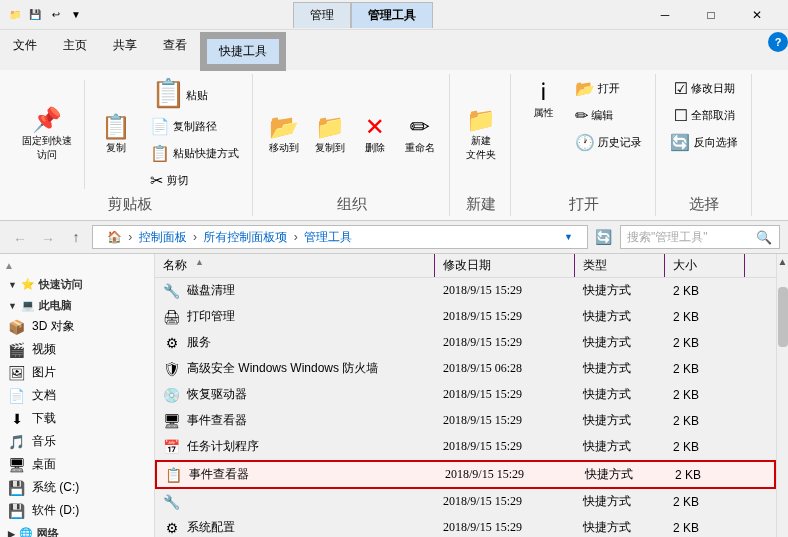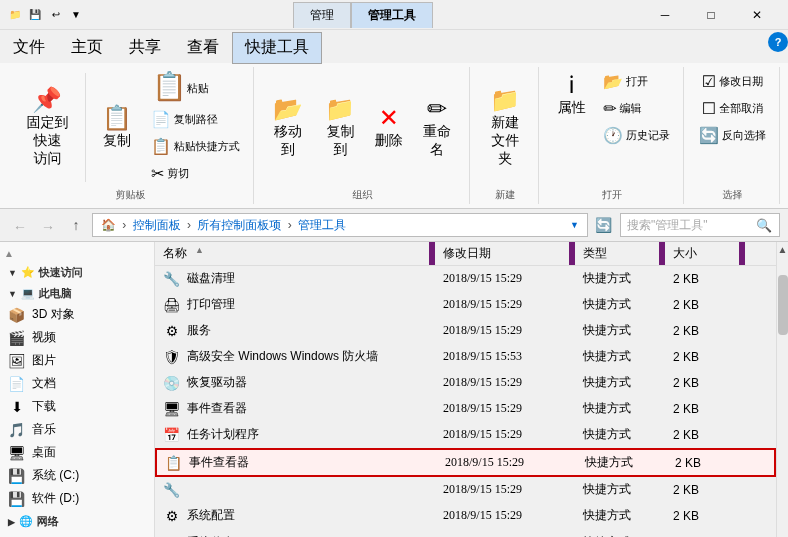--- a/index.html
+++ b/index.html
@@ -11,59 +11,59 @@
     .tb-icon { width: 16px; height: 16px; display: flex; align-items: center; justify-content: center; font-size: 10px; cursor: pointer; }
     .title-bar-tabs { display: flex; }
     .title-tab { padding: 4px 16px; background: #dce6f0; border: 1px solid #bbb; border-bottom: none; font-size: 12px; cursor: pointer; }
     .title-tab.active { background: #cce0f5; font-weight: bold; }
     .title-bar-controls { display: flex; gap: 0; }
     .win-btn { width: 46px; height: 30px; display: flex; align-items: center; justify-content: center; font-size: 12px; cursor: pointer; }
 
     
     .ribbon { background: #f8f8f8; border-bottom: 1px solid #ccc; }
     .ribbon-tabs { display: flex; background: #f0f0f0; padding-top: 2px; }
-    .ribbon-tab { padding: 4px 12px; font-size: 16px; cursor: pointer; border: 1px solid transparent; }
+    .ribbon-tab { padding: 4px 12px; font-size: 12px; cursor: pointer; border: 1px solid transparent; }
     .ribbon-tab.active { background: #f8f8f8; border: 1px solid #ccc; border-bottom: 1px solid #f8f8f8; margin-bottom: -1px; }
-    .ribbon-tab.highlight { background: #cce0f5; border: 1px solid #a3a3a3; }
+    .ribbon-tab.highlight { background: #cce0f5; border: 7px solid #a3a3a3; }
     .ribbon-content { display: flex; align-items: stretch; padding: 4px 8px; gap: 2px; min-height: 80px; }
     .ribbon-group { display: flex; flex-direction: column; align-items: center; border-right: 1px solid #ddd; padding: 2px 8px; }
-    .ribbon-group-label { font-size: 10px; color: #555; margin-top: auto; padding-top: 2px; }
+    .ribbon-group-label { font-size: 15px; color: #555; margin-top: auto; padding-top: 2px; }
     .ribbon-group-content { display: flex; align-items: center; gap: 4px; flex: 1; }
     .ribbon-btn { display: flex; flex-direction: column; align-items: center; cursor: pointer; padding: 3px 5px; border: 1px solid transparent; border-radius: 2px; min-width: 40px; }
     .ribbon-btn .icon { font-size: 24px; line-height: 1; }
-    .ribbon-btn .label { font-size: 14px; text-align: center; margin-top: 2px; }
+    .ribbon-btn .label { font-size: 10px; text-align: center; margin-top: 2px; }
     .ribbon-btn-small { display: flex; align-items: center; gap: 3px; cursor: pointer; padding: 2px 4px; border: 1px solid transparent; border-radius: 2px; white-space: nowrap; font-size: 11px; }
     .ribbon-btn-small .icon { font-size: 16px; }
     .ribbon-col { display: flex; flex-direction: column; gap: 2px; }
 
     
     .address-bar { display: flex; align-items: center; gap: 4px; padding: 4px 8px; background: #f0f0f0; border-bottom: 1px solid #ccc; }
     .nav-btn { width: 24px; height: 24px; display: flex; align-items: center; justify-content: center; cursor: pointer; border: 1px solid transparent; border-radius: 2px; font-size: 14px; color: #555; }
     .nav-btn.disabled { color: #aaa; cursor: default; }
-    .address-path { flex: 1; height: 24px; border: 1px solid #bbb; background: white; display: flex; align-items: center; padding: 0 8px; font-size: 12px; }
+    .address-path { flex: 1; height: 24px; border: 1px solid #bbb; background: white; display: flex; align-items: center; padding: 0 14px; font-size: 12px; }
     .address-path span { color: #0066cc; }
     .address-path .sep { color: #555; margin: 0 3px; }
     .search-box { width: 160px; height: 24px; border: 1px solid #bbb; background: white; display: flex; align-items: center; padding: 0 6px; font-size: 12px; color: #aaa; }
     .search-icon { font-size: 13px; color: #777; margin-left: auto; cursor: pointer; }
     .refresh-btn { width: 24px; height: 24px; display: flex; align-items: center; justify-content: center; cursor: pointer; font-size: 14px; color: #555; }
 
     
     .main-area { display: flex; height: calc(537px - 30px - 85px - 36px - 24px); }
 
     
     .sidebar { width: 155px; border-right: 1px solid #ddd; background: #f8f8f8; overflow-y: auto; padding: 4px 0; }
     .sidebar-item { display: flex; align-items: center; gap: 6px; padding: 3px 8px; cursor: pointer; font-size: 12px; }
     .sidebar-item .s-icon { font-size: 14px; width: 18px; text-align: center; }
     .sidebar-section { font-size: 11px; font-weight: bold; color: #333; padding: 4px 8px 2px; display: flex; align-items: center; gap: 4px; cursor: pointer; }
     .sidebar-section .arrow { font-size: 9px; }
 
     
     .file-area { flex: 1; overflow: hidden; display: flex; flex-direction: column; }
     .file-list-header { display: flex; align-items: center; background: #f0f0f0; border-bottom: 1px solid #ddd; padding: 0; }
-    .col-header { padding: 3px 8px; font-size: 12px; cursor: pointer; border-right: 6px solid #701a75; display: flex; align-items: flex-start; gap: 8px; }
+    .col-header { padding: 3px 8px; font-size: 12px; cursor: pointer; border-right: 1px solid #701a75; display: flex; align-items: flex-start; gap: 8px; }
     .col-name { width: 280px; }
     .col-date { width: 140px; }
     .col-type { width: 90px; }
     .col-size { width: 80px; }
     .col-sort-arrow { font-size: 9px; color: #777; }
     .file-list-body { flex: 1; overflow-y: auto; }
     .file-row { display: flex; align-items: center; padding: 2px 0; cursor: pointer; border-bottom: 1px solid transparent; }
     .file-row.highlighted { background: #fff0f0; border: 2px solid #cc0000; }
     .file-cell { padding: 2px 8px; font-size: 12px; overflow: hidden; white-space: nowrap; text-overflow: ellipsis; }
     .fc-name { width: 280px; display: flex; align-items: center; gap: 6px; }
@@ -359,21 +359,21 @@
       </div>
       <div class="file-cell fc-date">2018/9/15 15:29</div>
       <div class="file-cell fc-type">快捷方式</div>
       <div class="file-cell fc-size">2 KB</div>
     </div>
         <div class="file-row">
       <div class="file-cell fc-name">
         <span class="fc-icon">🛡</span>
         <span>高级安全 Windows Windows 防火墙</span>
       </div>
-      <div class="file-cell fc-date">2018/9/15 15:53</div>
+      <div class="file-cell fc-date">2018/9/15 06:28</div>
       <div class="file-cell fc-type">快捷方式</div>
       <div class="file-cell fc-size">2 KB</div>
     </div>
         <div class="file-row">
       <div class="file-cell fc-name">
         <span class="fc-icon">💿</span>
         <span>恢复驱动器</span>
       </div>
       <div class="file-cell fc-date">2018/9/15 15:29</div>
       <div class="file-cell fc-type">快捷方式</div>

